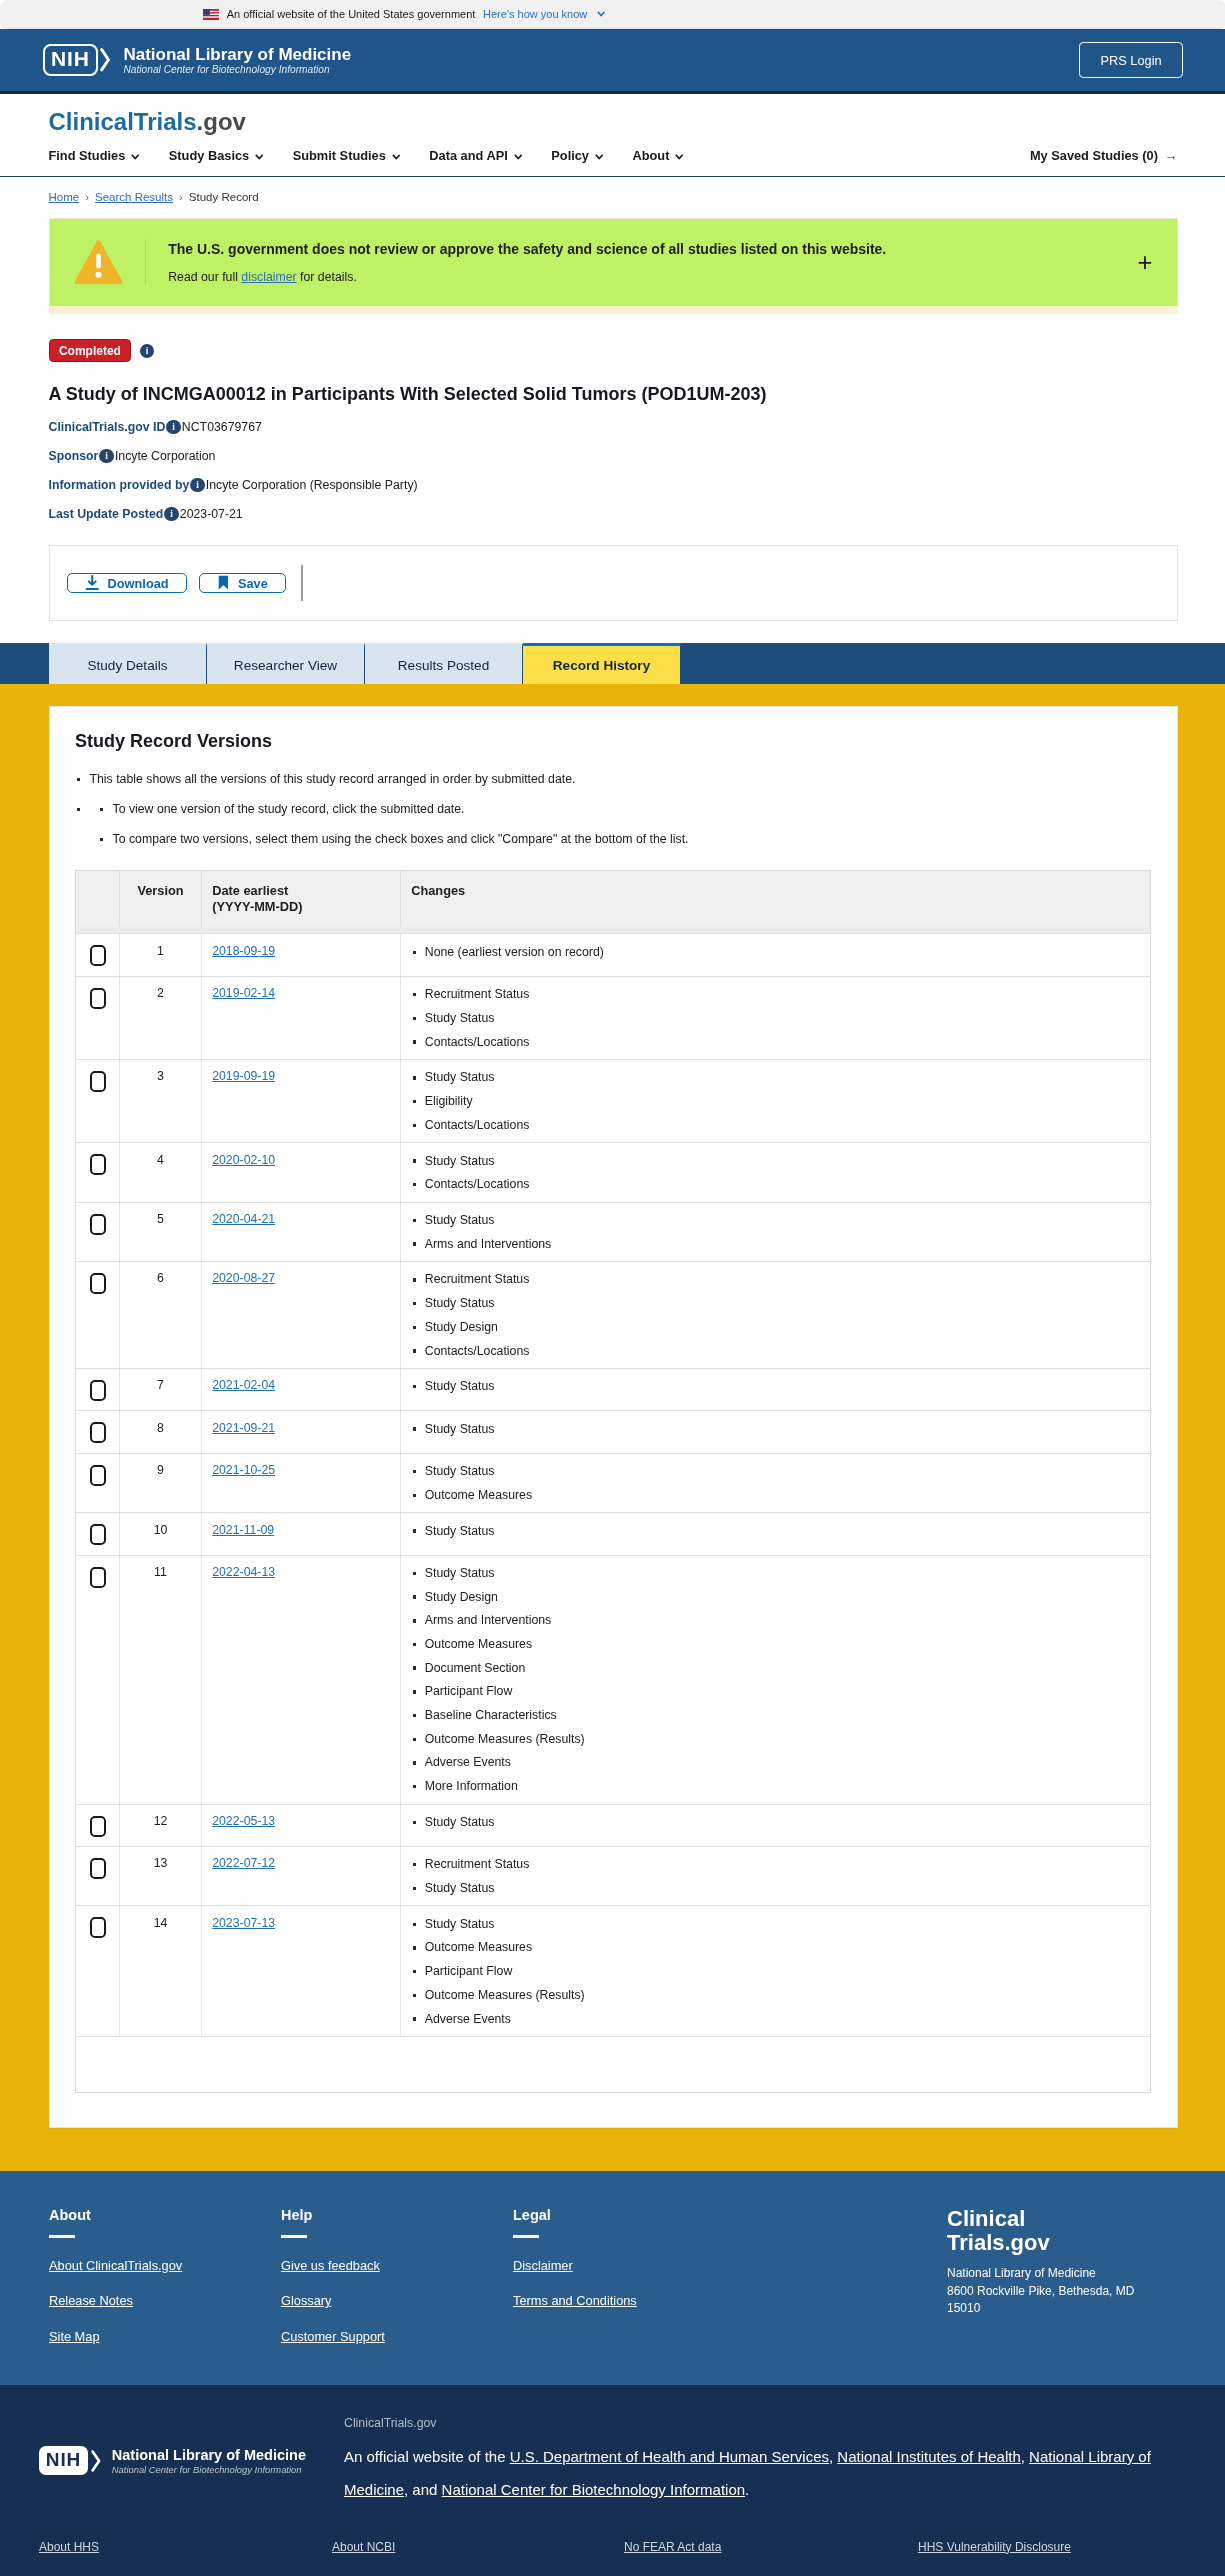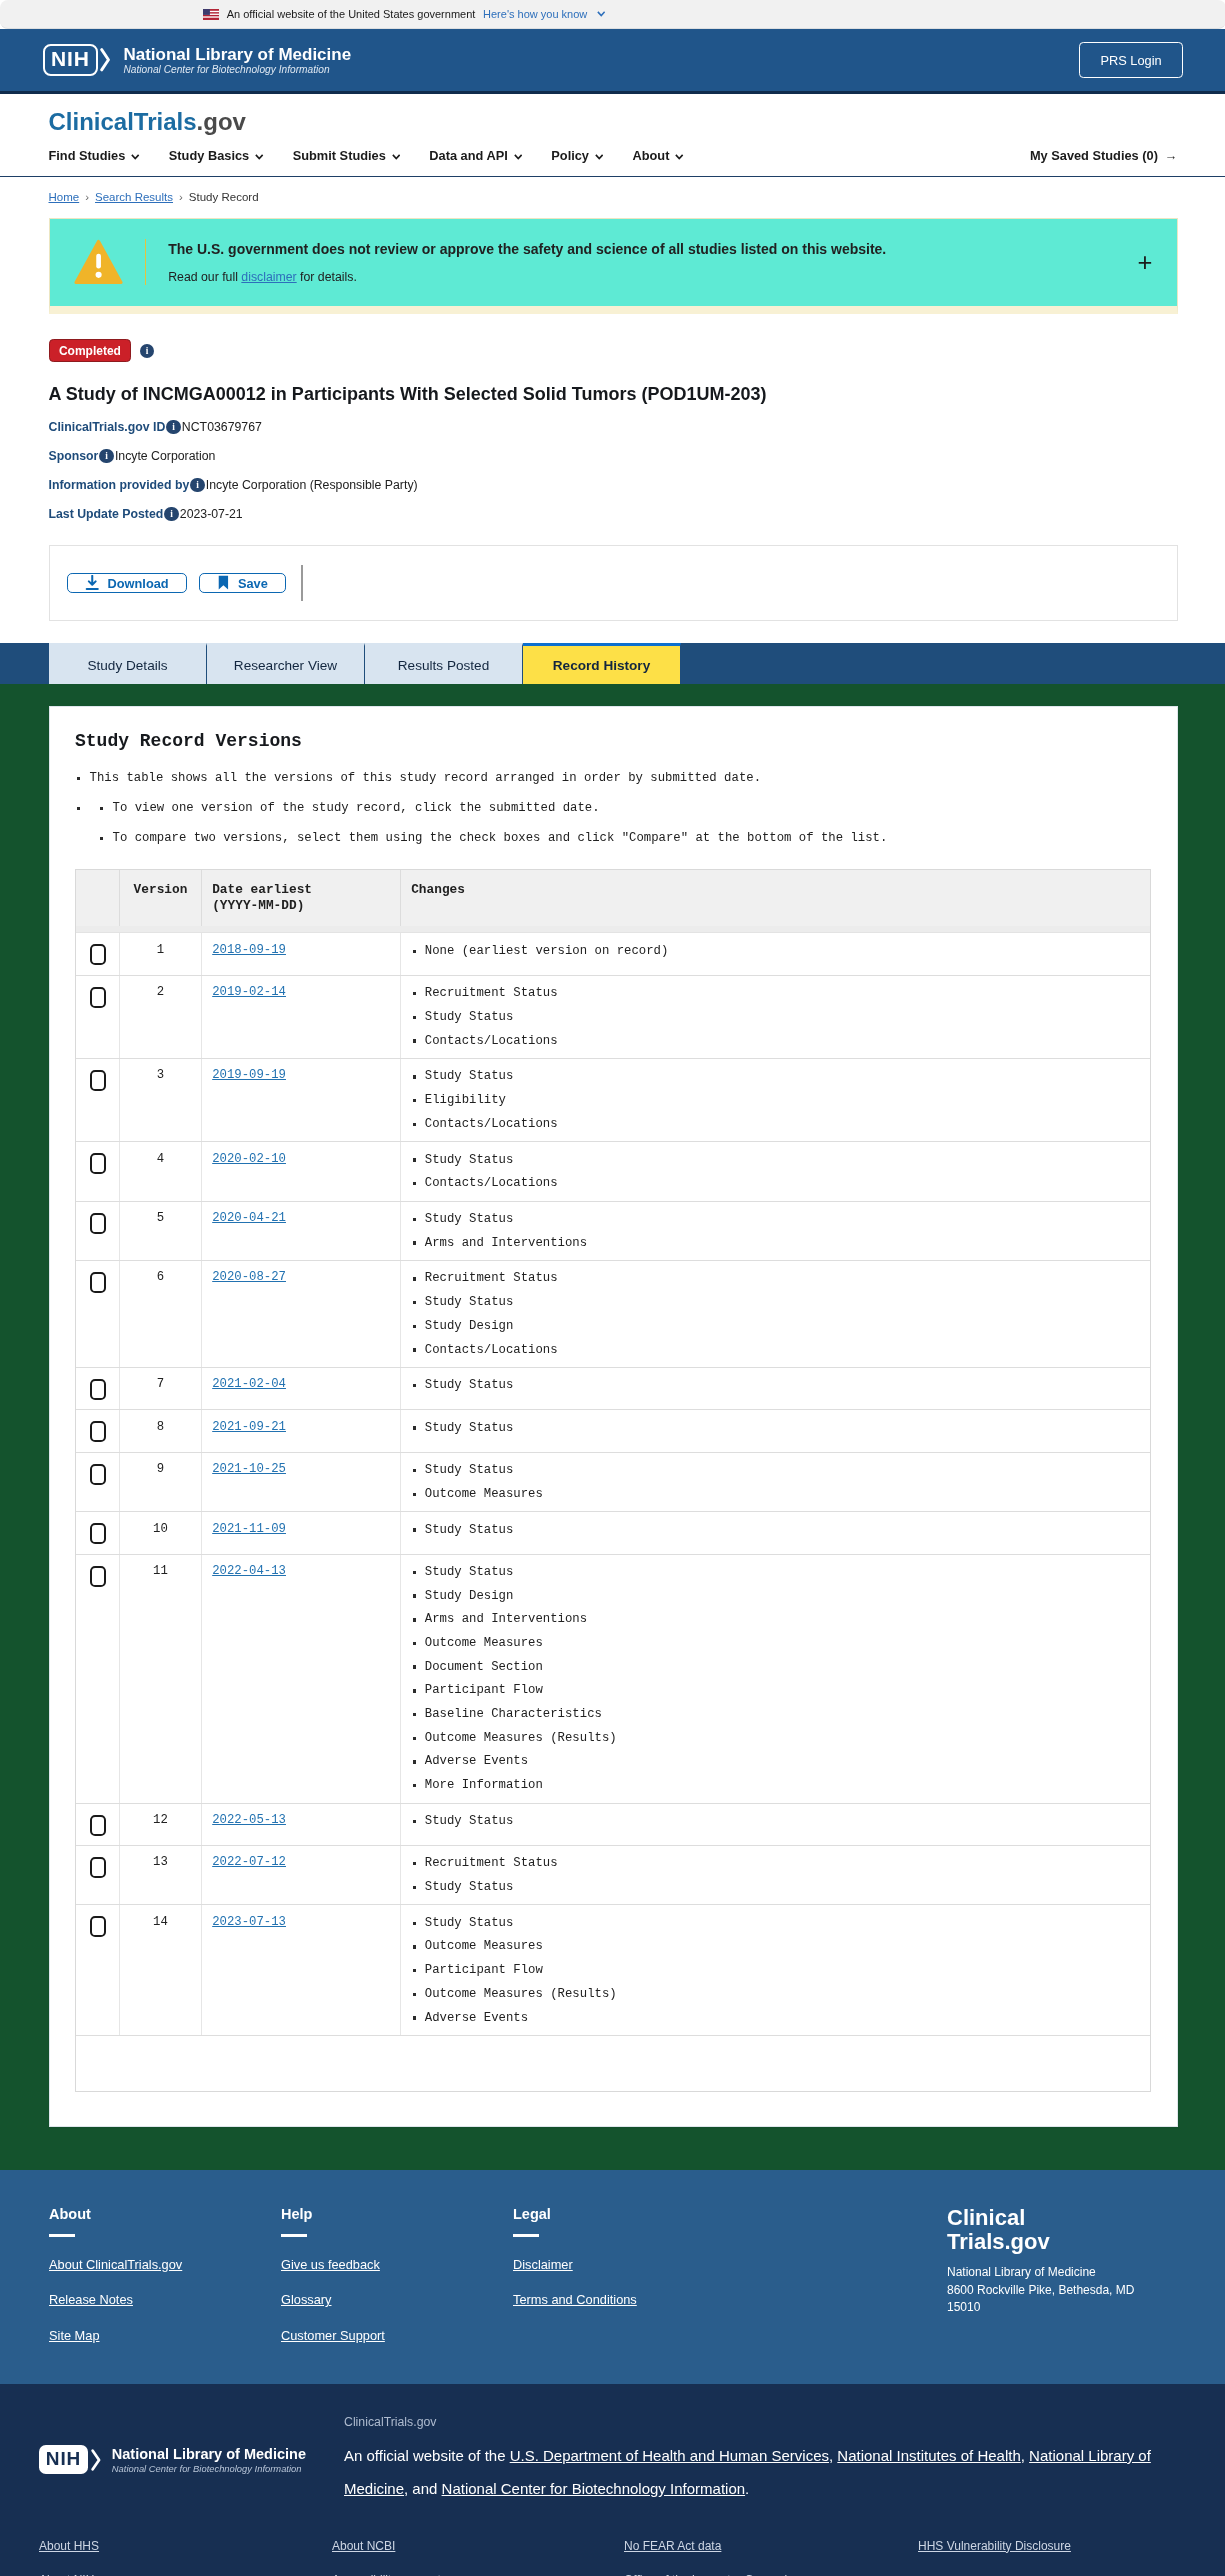--- a/index.html
+++ b/index.html
@@ -36,21 +36,21 @@
   .nav-link .chev { display:inline-flex; margin-top:1.7px; }
   .saved-link { margin-left:auto; display:flex; gap:6.8px; align-items:center; background:none; border:none;
     font-family:inherit; font-size:12.8px; font-weight:bold; color:#1b1b1b; cursor:pointer; }
 
   
   .breadcrumb { margin-top:13.6px; font-size:11.5px; color:#343434; }
   .bc-link { color:#2d6fbb; text-decoration:underline; cursor:pointer; }
   .bc-sep { color:#6a6a6a; padding:0 6px; }
 
   
-  .warning-card { margin-top:15.3px; background:#5eead4; border:0.9px solid #ece6c2; border-bottom:8.5px solid #f8f1d4;
+  .warning-card { margin-top:15.3px; background:#bef264; border:0.9px solid #ece6c2; border-bottom:8.5px solid #f8f1d4;
     display:flex; align-items:center; padding:20.4px 24px; }
   .warn-icon { margin-right:22px; flex:0 0 auto; display:flex; }
   .warn-divider { width:1.7px; align-self:stretch; background:#e7c23c; margin-right:22px; }
   .warn-title { font-size:14px; font-weight:bold; }
   .warn-sub { margin-top:12.8px; font-size:12.3px; }
   .warn-sub a { color:#2d6fbb; text-decoration:underline; cursor:pointer; }
   .warn-plus { margin-left:auto; font-size:25.5px; font-weight:300; color:#1b1b1b; background:none; border:none; cursor:pointer; line-height:1; }
 
   
   .status-row { margin-top:25.5px; display:flex; align-items:center; gap:8.5px; }
@@ -73,21 +73,21 @@
   .cursor-bar { width:1.7px; height:36px; background:#9a9a9a; margin-left:3.4px; }
 
   
   .tabbar { margin-top:22px; background:#1f4d7b; height:41px; display:flex; padding-left:49px; }
   .tab { min-width:158px; padding:0 25.5px; display:flex; align-items:center; justify-content:center;
     background:#d8e4f0; border:none; border-top:3.4px solid #d8e4f0; border-right:1.7px solid #1f4d7b;
     font-family:inherit; font-size:13.6px; color:#12263f; cursor:pointer; }
   .tab.active { background:#fde047; border-top:3.4px solid #0b6fd0; font-weight:bold; }
 
   
-  .content-area { background:#14532d; padding:22px 0 43px;font-family:Liberation Mono, monospace; }
+  .content-area { background:#eab308; padding:22px 0 43px; }
   .card { background:#fff; border:0.9px solid #dfe6ec; box-shadow:0 0.9px 1.7px rgba(0,0,0,.06);
     padding:24px 25.5px 34px; }
   .card h2 { font-size:18px; font-weight:bold; color:#16191d; }
   .bullets { list-style:none; margin-top:19px; font-size:12.3px; }
   .bullets li { position:relative; padding-left:14.5px; line-height:17px; }
   .bullets li::before { content:""; position:absolute; left:1.7px; top:6.8px; width:3.4px; height:3.4px; background:#2b2b2b; }
   .sub-list { list-style:none; margin:0 0 0 23px; }
   .sub-list li { margin-top:12.8px; }
 
   .vtable { margin-top:22px; border:0.9px solid #d9d9d9; }

